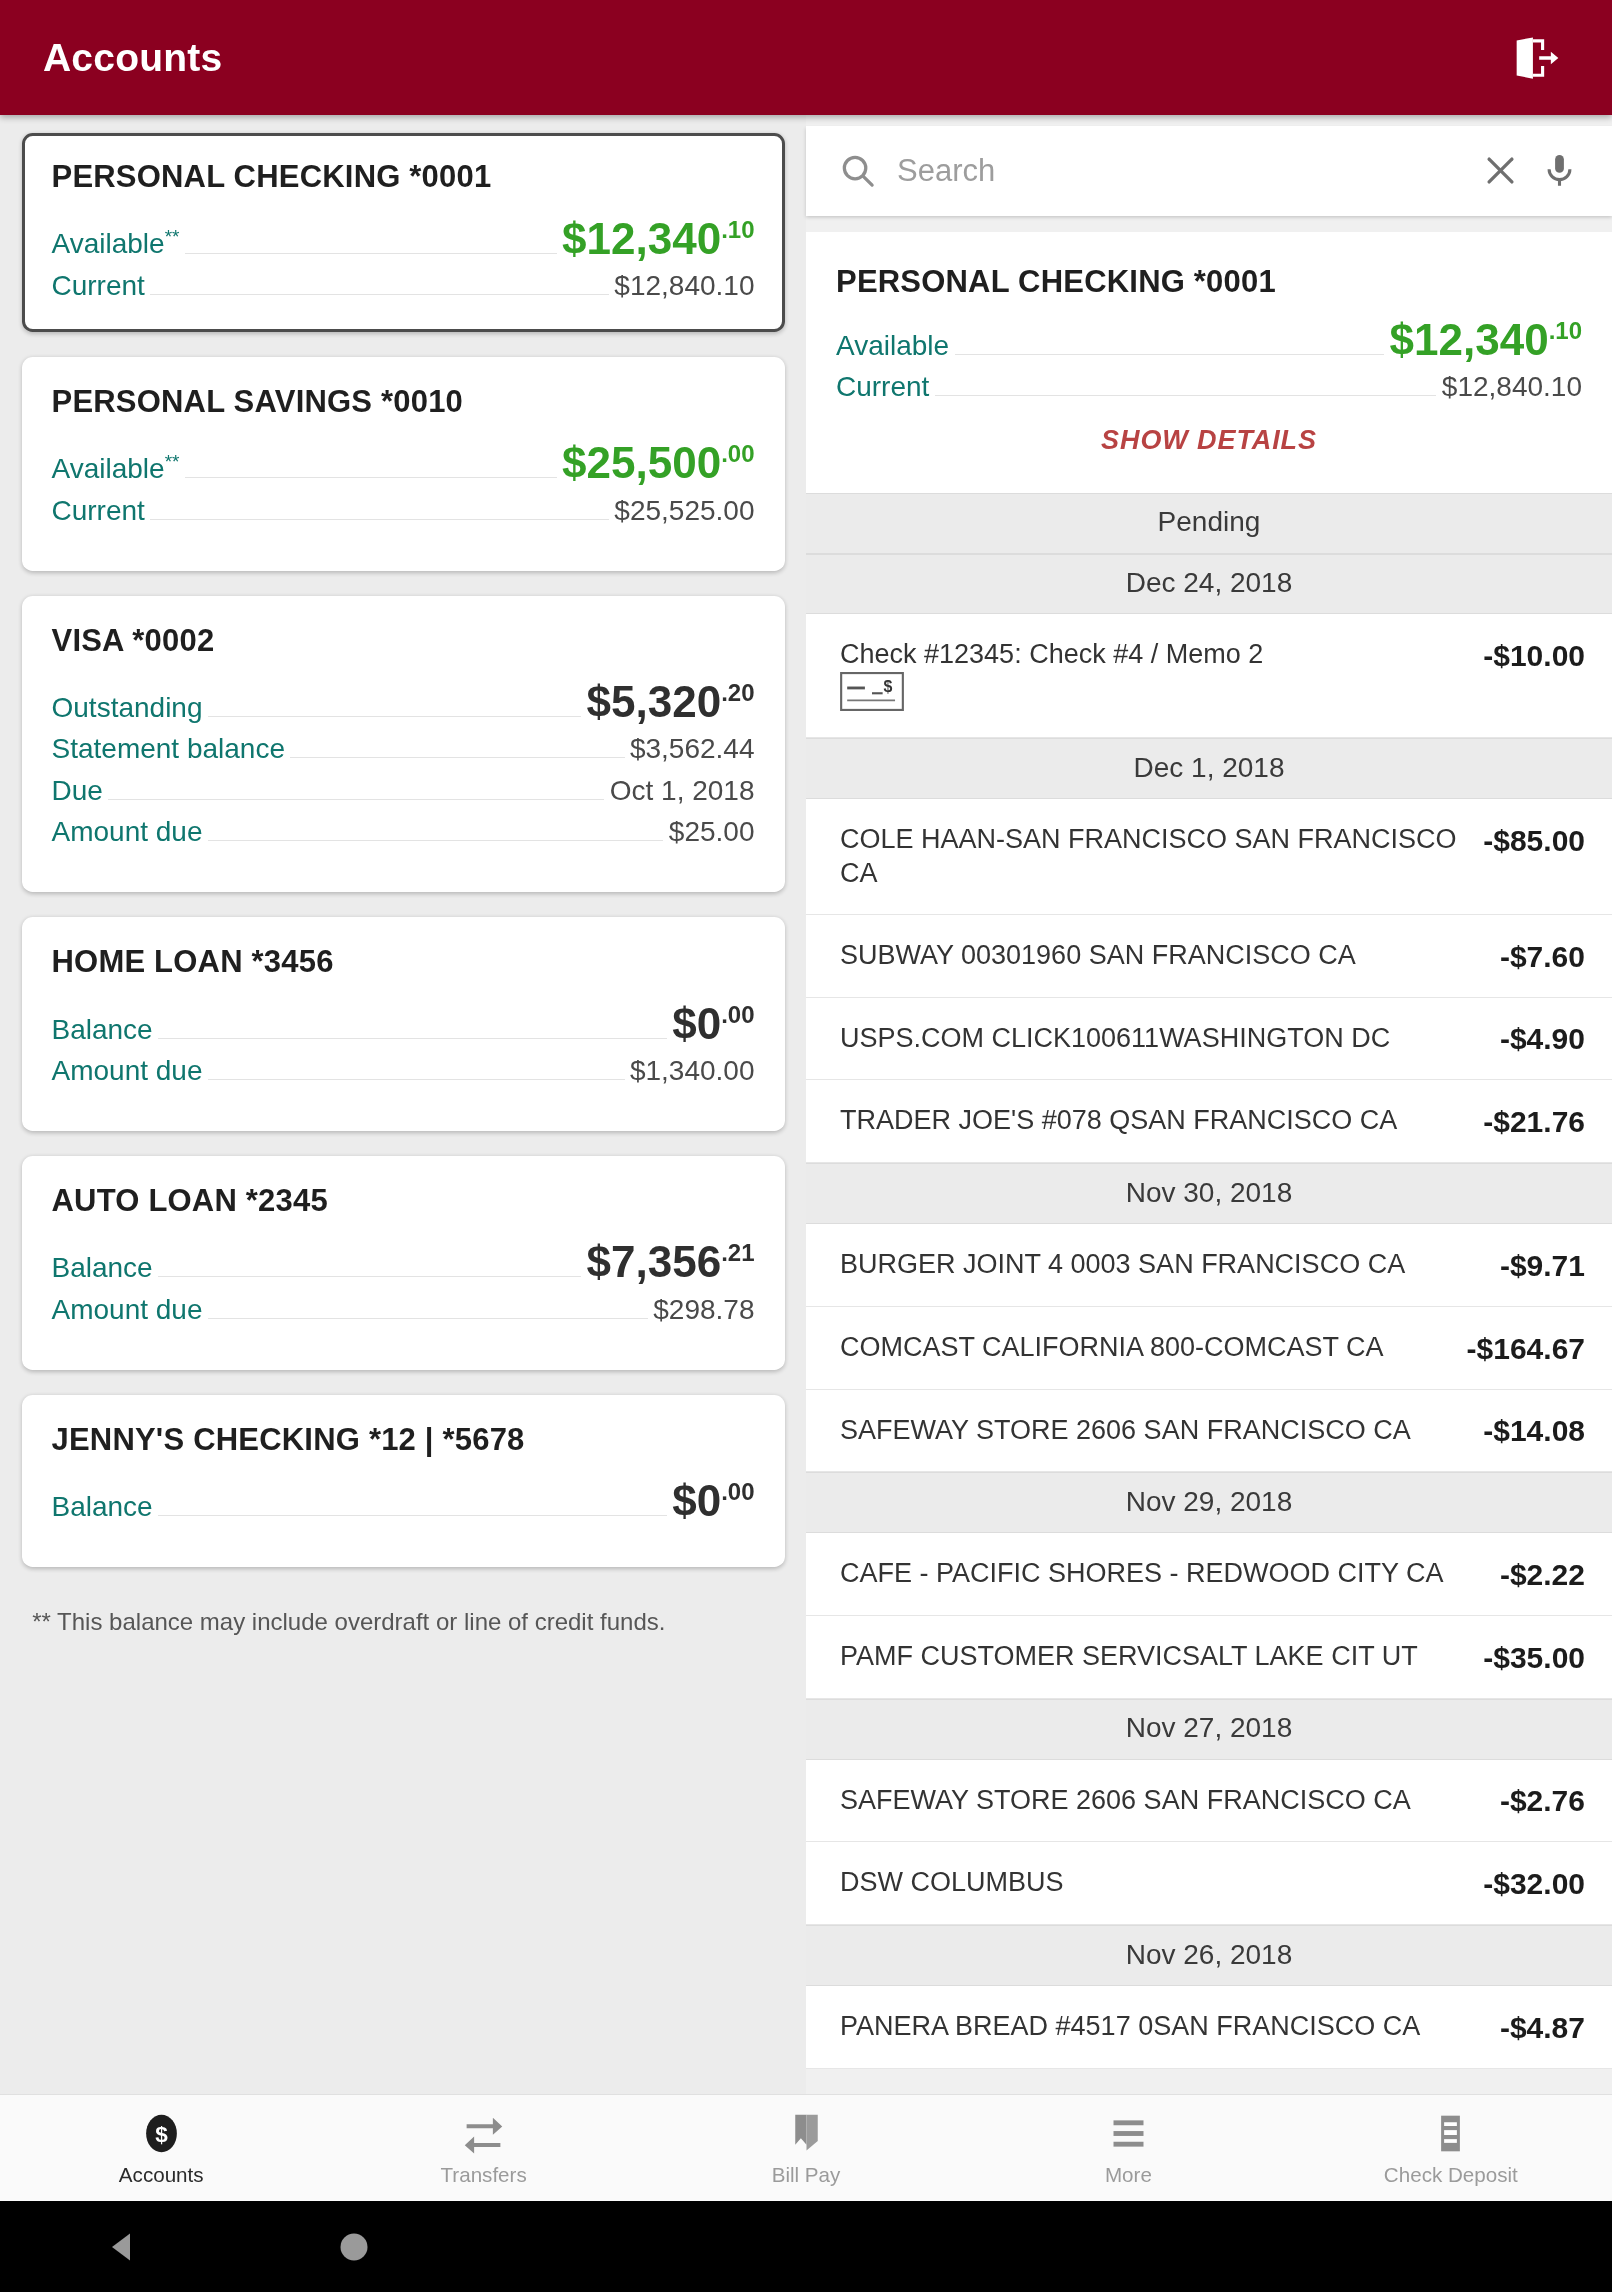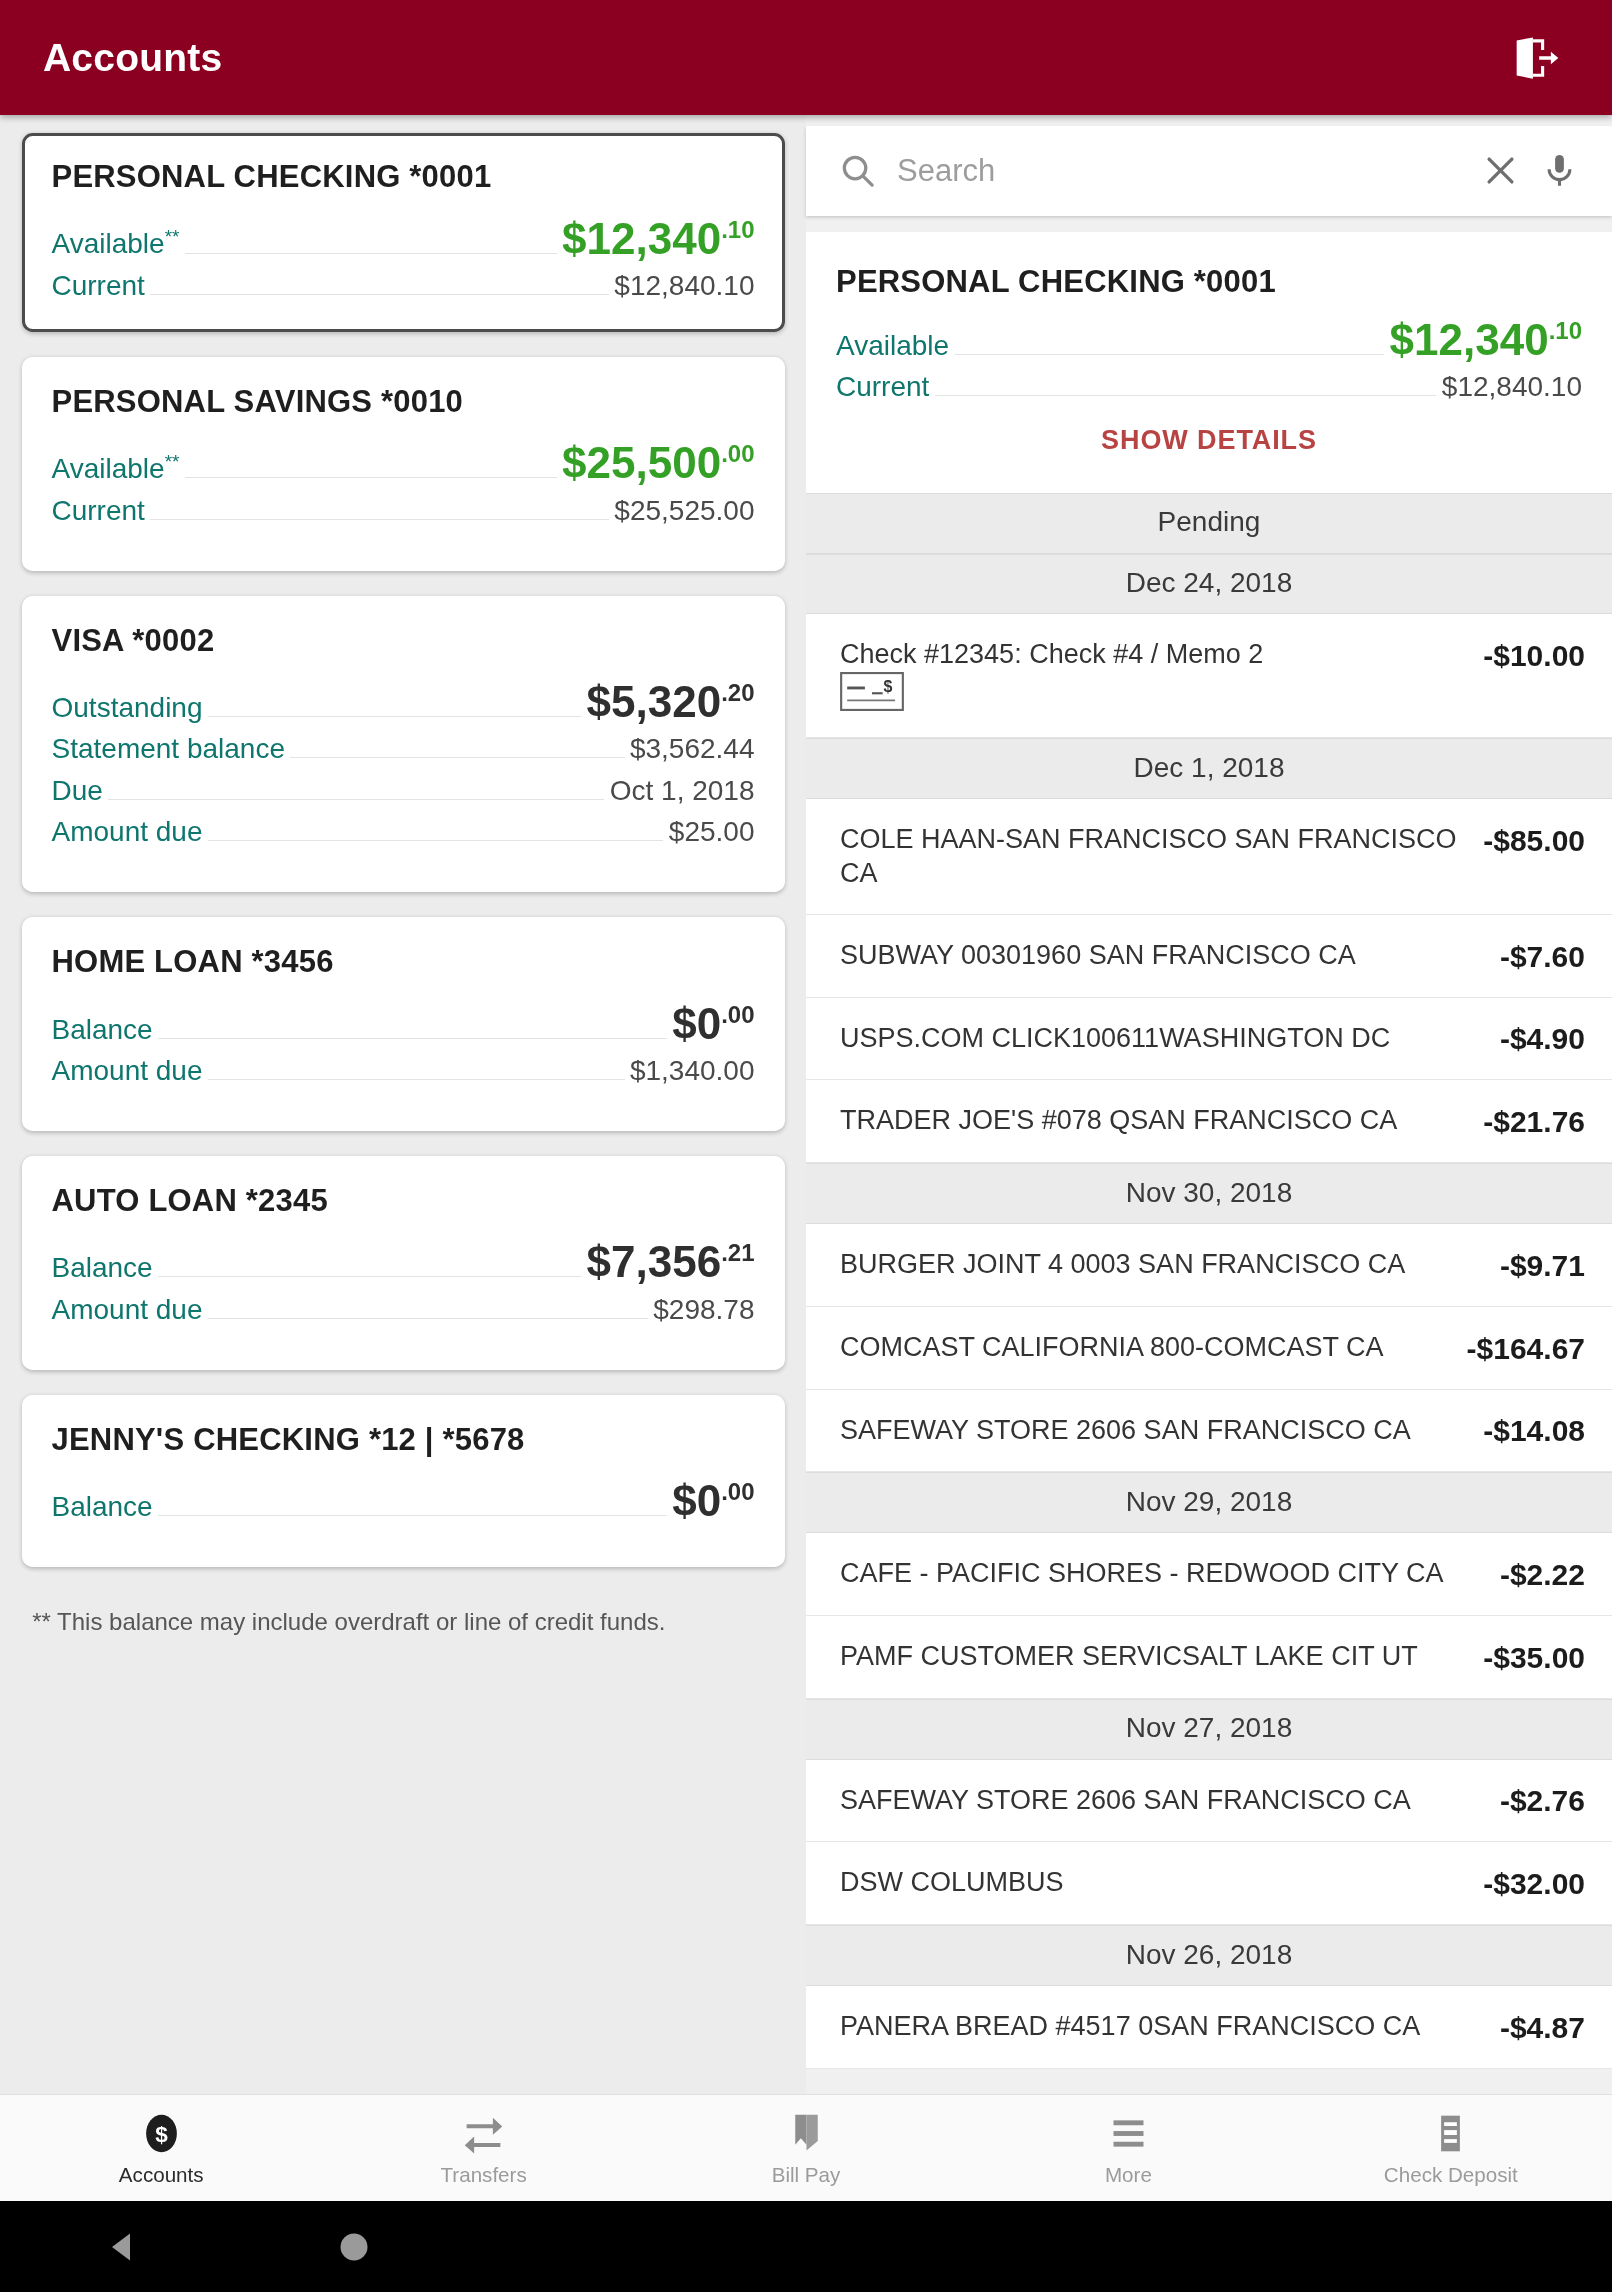--- a/index.html
+++ b/index.html
@@ -78,21 +78,21 @@
   .search-input-area { flex: 1; display: flex; align-items: center; gap: 18px; }
   .search-ph { font-size: 31px; color: #9d9d9d; }
   .sb-icon { width: 59px; height: 59px; display: flex; align-items: center; justify-content: center; flex: 0 0 auto; }
 
   .detail-head {
     background: #fff; padding: 32px 30px 23px 30px; margin-top: 16px;
   }
   .detail-head .acct-name { margin-bottom: 18px; }
   .show-details {
     text-align: center; color: #b84343; font-size: 27px;
-    font-weight: bold; letter-spacing: 0.9px; padding: 21.5px 0 14.3px 0;
+    font-weight: bold; letter-spacing: 0.9px; padding: 21.5px 0 14.3px 0; font-style: italic;
   }
 
   .tx-list { background: #fff; }
   .date-hdr {
     background: #ebebeb; text-align: center; font-size: 28px; color: #3a3a3a;
     padding: 12.5px 0 14.3px 0; border-top: 0.9px solid #dcdcdc; border-bottom: 0.9px solid #dcdcdc;
   }
   .tx-row {
     display: flex; align-items: flex-start; justify-content: space-between;
     padding: 23px 27px 23px 34px; background: #fff;

